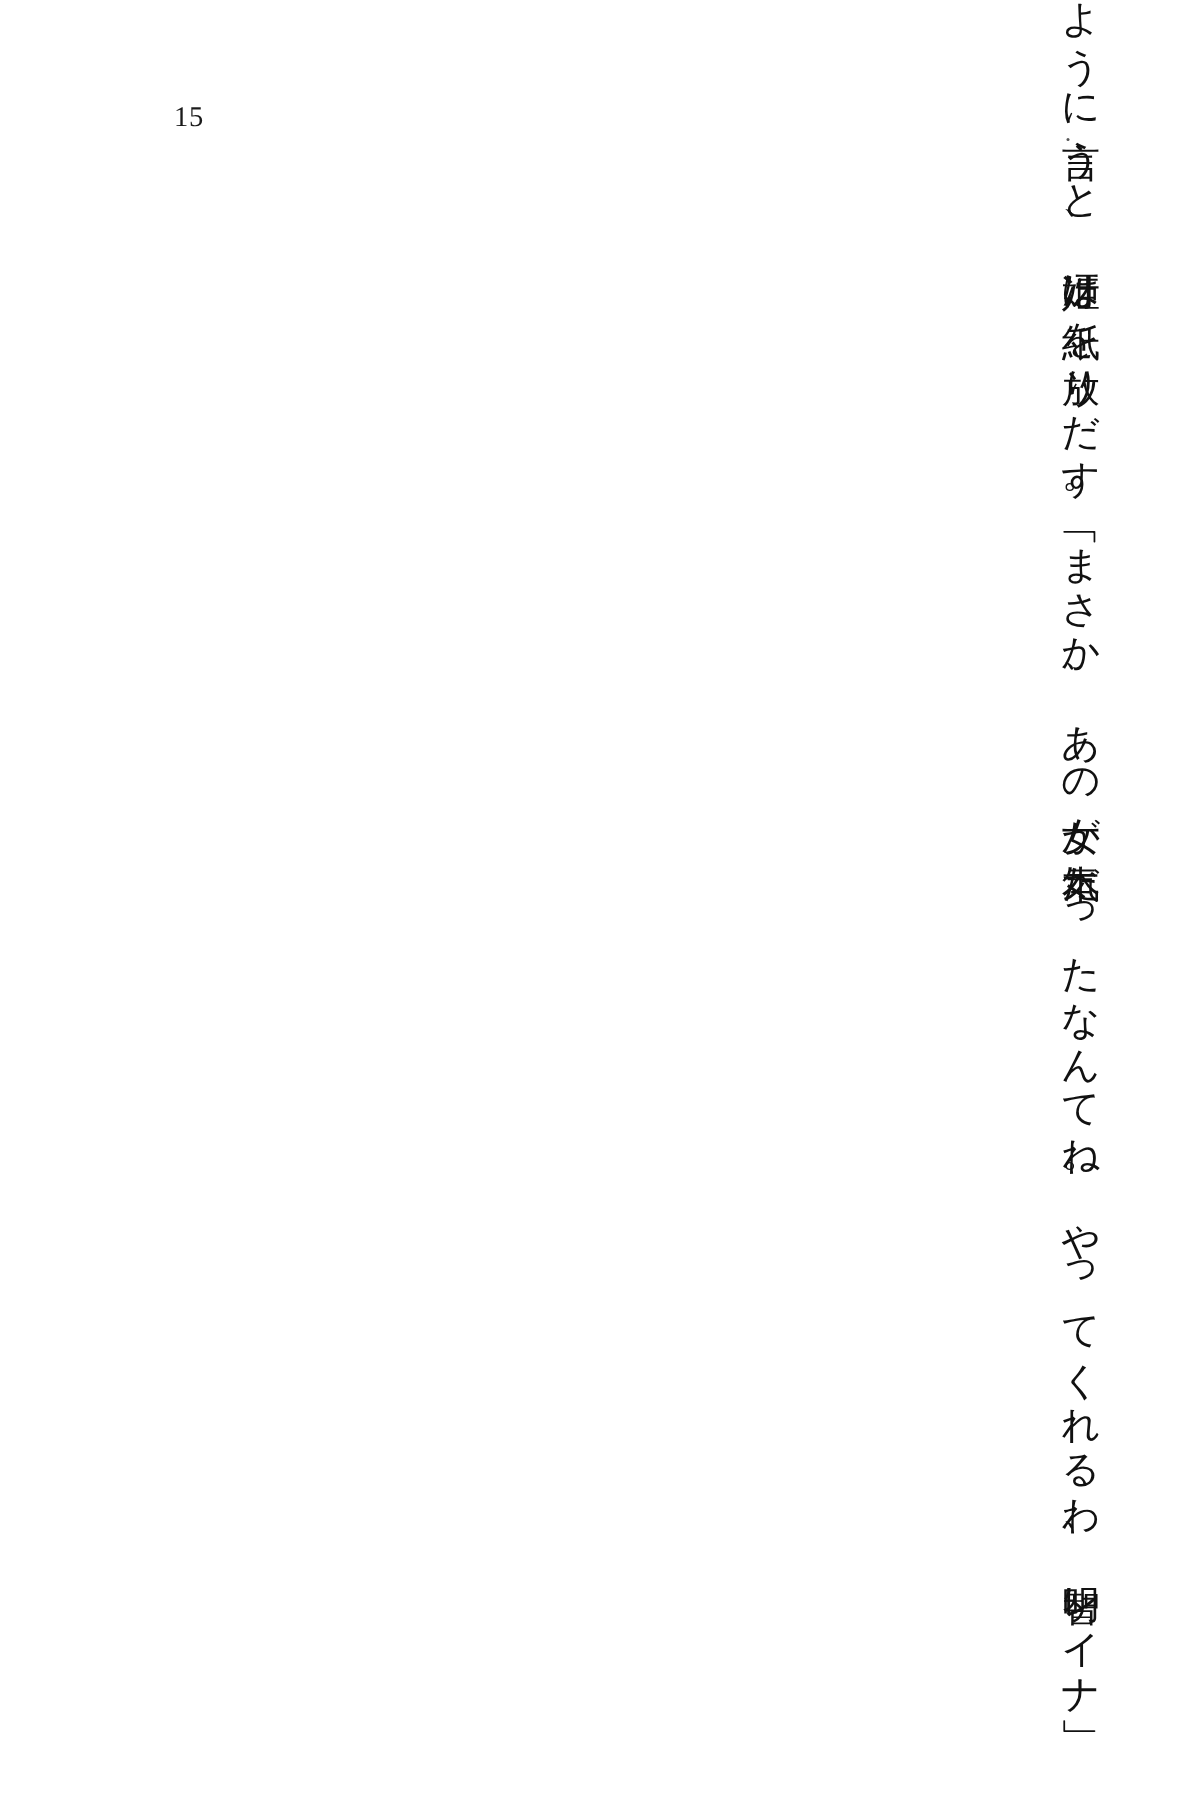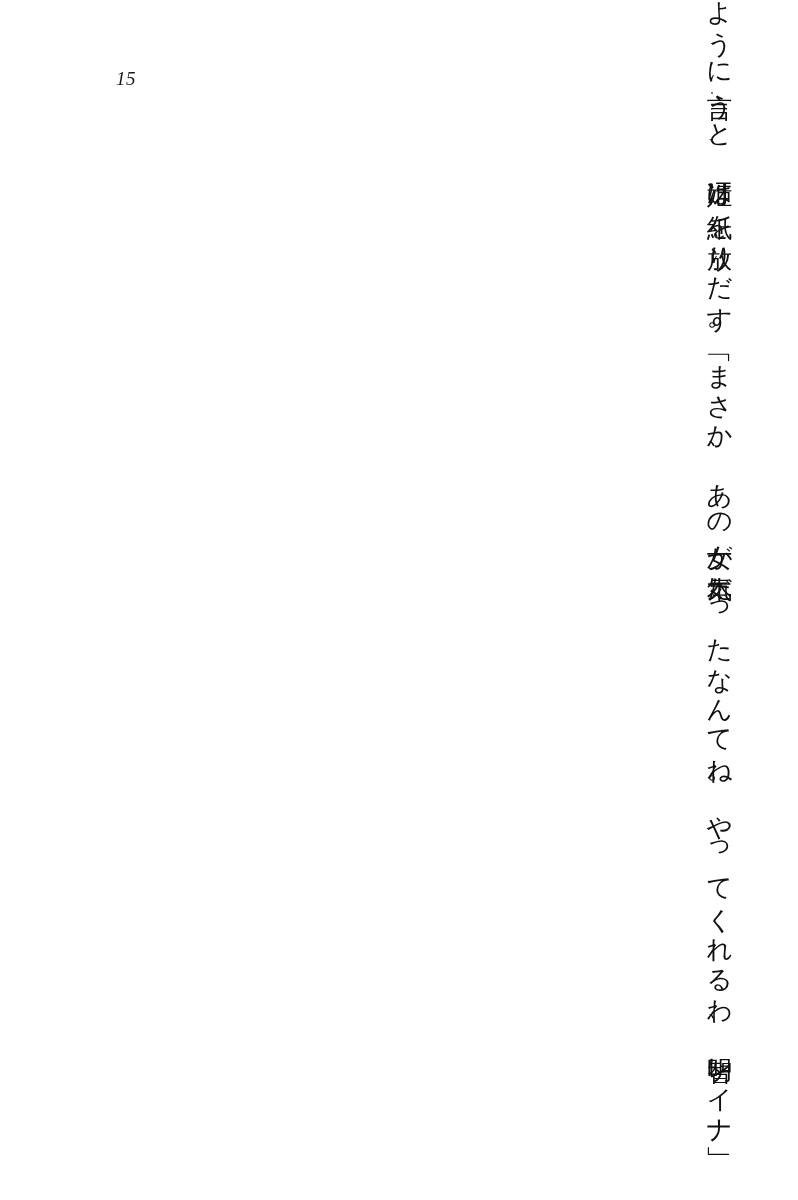--- a/index.html
+++ b/index.html
@@ -15,21 +15,20 @@
     color: #111111;
     overflow: hidden;
   }
 
   
   .page-number {
     position: absolute;
     top: 68px;
     left: 116px;
     font-family: "Liberation Serif", "DejaVu Serif", serif;
-    font-style: italic;
     font-size: 19px;
     color: #1a1a1a;
     letter-spacing: 0.5px;
   }
 
   
   .speck {
     position: absolute;
     top: 92px;
     left: 711px;

